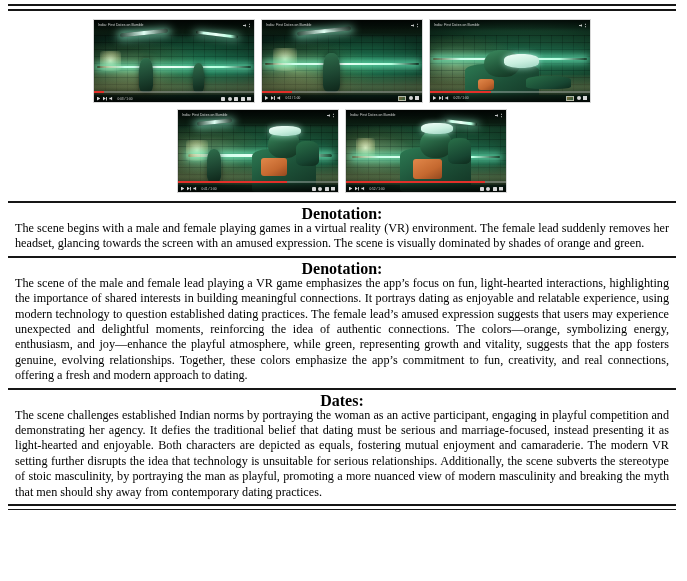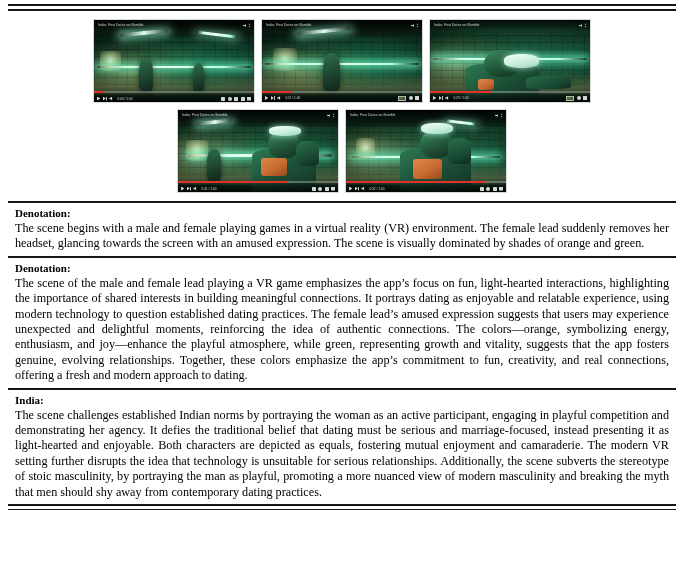--- a/index.html
+++ b/index.html
@@ -287,23 +287,24 @@
   }
 
   
   .section-cell {
     padding: 3px 7px 4px 7px;
     vertical-align: top;
   }
   .section-title {
     font-family: "Liberation Serif", serif;
     font-weight: bold;
-    font-size: 11px;
+    font-size: 16px;
     line-height: 15px;
     margin: 0 0 0 0;
+    text-align: center;
   }
   .section-body {
     font-family: "Liberation Serif", serif;
     font-size: 12.2px;
     line-height: 15.4px;
     margin: 0;
     text-align: justify;
     text-justify: inter-word;
     hyphens: none;
   }
@@ -575,21 +576,21 @@
       </tr>
 
       <tr>
         <td style="padding:0">
           <div class="rule-section"></div>
         </td>
       </tr>
 
       <tr>
         <td class="section-cell">
-          <p class="section-title">India:</p>
+          <p class="section-title">Dates:</p>
           <p class="section-body">The scene challenges established Indian norms by portraying the woman as an active participant, engaging in playful competition and demonstrating her agency. It defies the traditional belief that dating must be serious and marriage-focused, instead presenting it as light-hearted and enjoyable. Both characters are depicted as equals, fostering mutual enjoyment and camaraderie. The modern VR setting further disrupts the idea that technology is unsuitable for serious relationships. Additionally, the scene subverts the stereotype of stoic masculinity, by portraying the man as playful, promoting a more nuanced view of modern masculinity and breaking the myth that men should shy away from contemporary dating practices.</p>
         </td>
       </tr>
 
       <tr>
         <td style="padding:0">
           <div class="rule-bottom-outer"></div>
           <div class="rule-bottom-inner"></div>
         </td>
       </tr>

